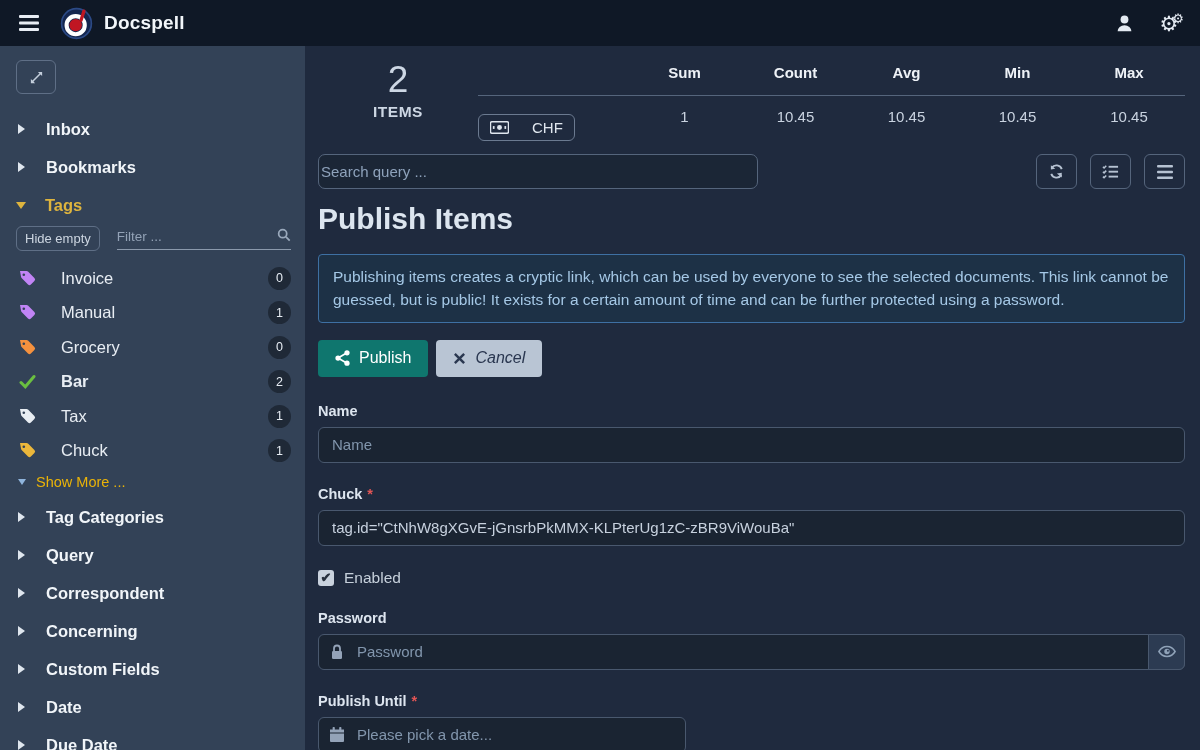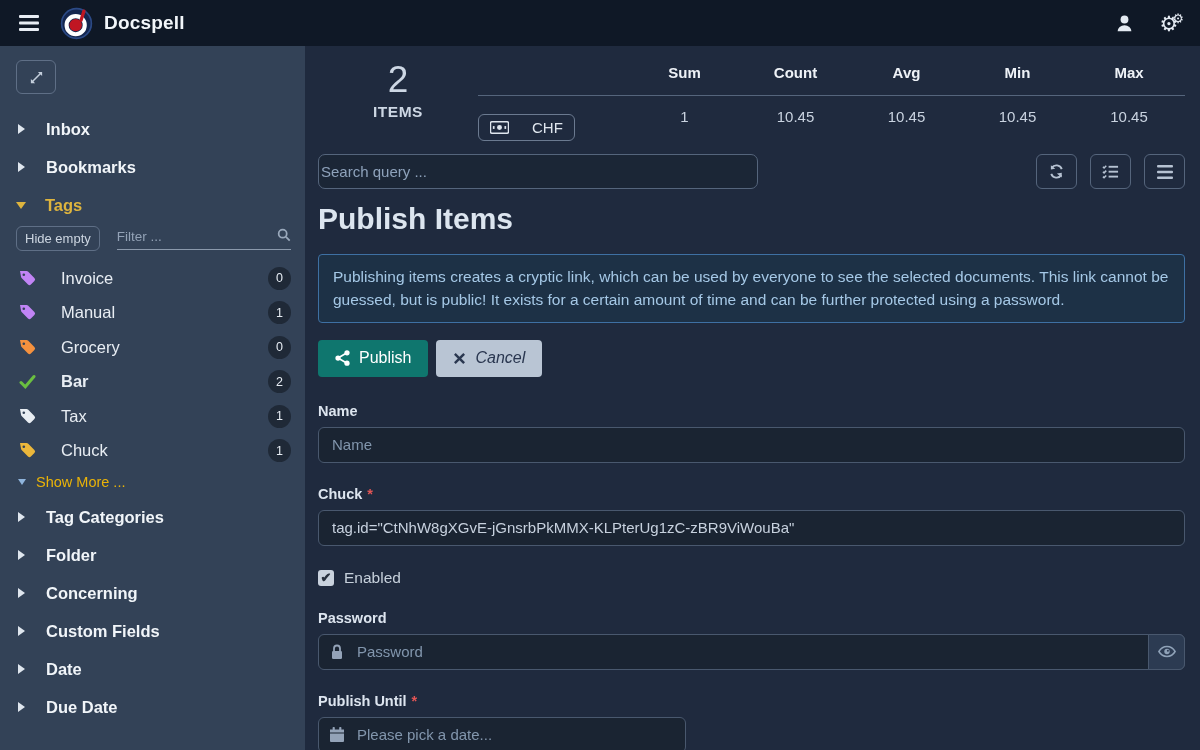--- a/index.html
+++ b/index.html
@@ -243,21 +243,25 @@
     <span class="caret-down-sm"></span>
     <span>Show More ...</span>
   </div>
 
   <div class="side-item">
     <span class="caret-right"></span>
     <span>Tag Categories</span>
   </div>
   <div class="side-item">
     <span class="caret-right"></span>
-    <span>Folder</span>
+    <span>Query</span>
+  </div>
+  <div class="side-item">
+    <span class="caret-right"></span>
+    <span>Correspondent</span>
   </div>
   <div class="side-item">
     <span class="caret-right"></span>
     <span>Concerning</span>
   </div>
   <div class="side-item">
     <span class="caret-right"></span>
     <span>Custom Fields</span>
   </div>
   <div class="side-item">

